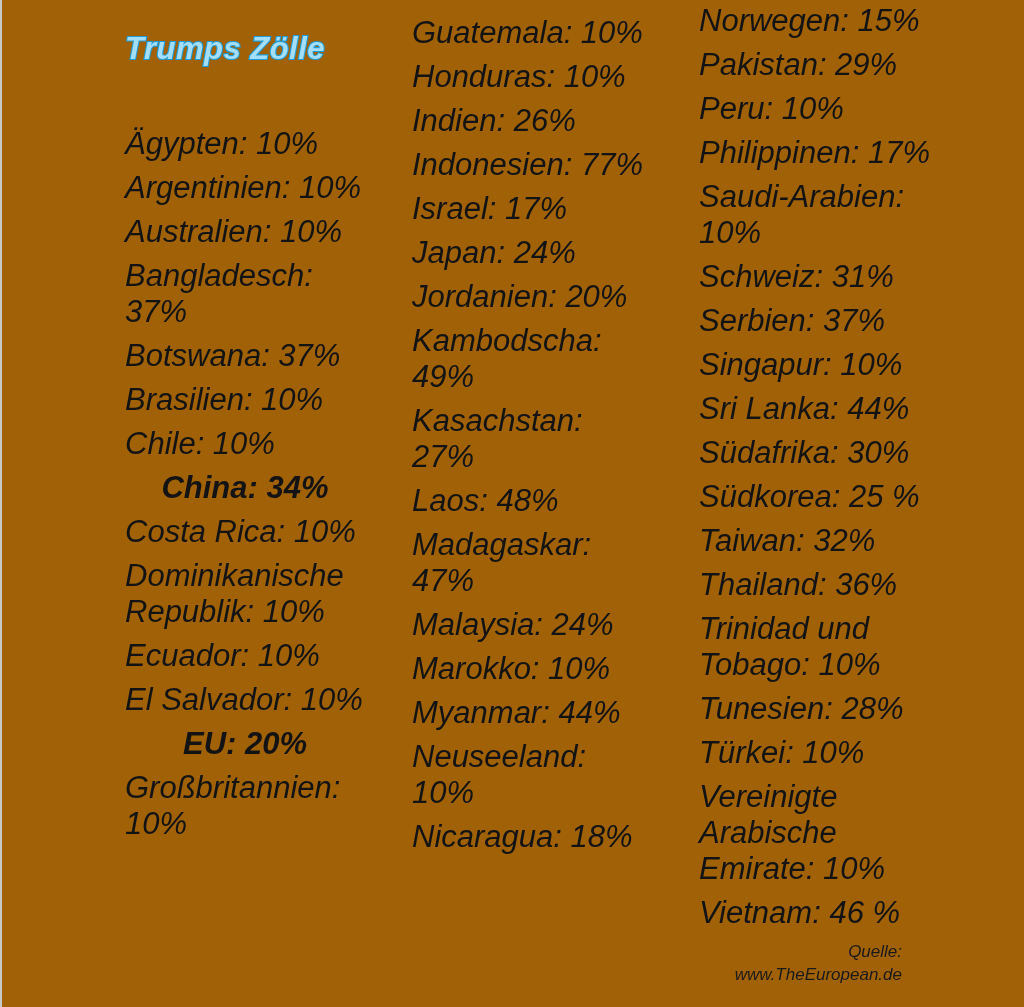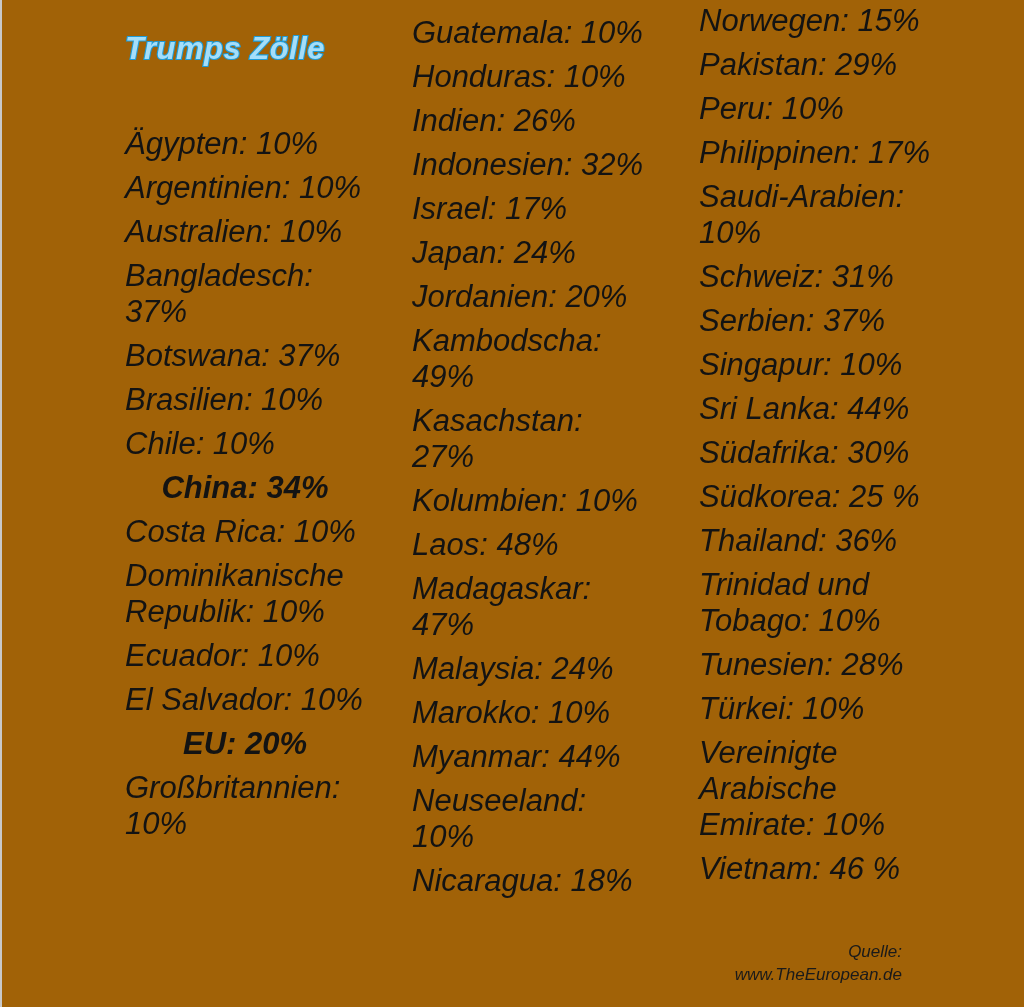--- a/index.html
+++ b/index.html
@@ -84,29 +84,28 @@
         <p class="entry">Großbritannien:
 10%</p>
       </div>
   </div>
 
   <div class="col" id="col-2">
     <div>
         <p class="entry">Guatemala: 10%</p>
         <p class="entry">Honduras: 10%</p>
         <p class="entry">Indien: 26%</p>
-        <p class="entry">Indonesien: 32%</p>
+        <p class="entry">Indonesien: 77%</p>
         <p class="entry">Israel: 17%</p>
         <p class="entry">Japan: 24%</p>
         <p class="entry">Jordanien: 20%</p>
         <p class="entry">Kambodscha:
 49%</p>
         <p class="entry">Kasachstan:
 27%</p>
-        <p class="entry">Kolumbien: 10%</p>
         <p class="entry">Laos: 48%</p>
         <p class="entry">Madagaskar:
 47%</p>
         <p class="entry">Malaysia: 24%</p>
         <p class="entry">Marokko: 10%</p>
         <p class="entry">Myanmar: 44%</p>
         <p class="entry">Neuseeland:
 10%</p>
         <p class="entry">Nicaragua: 18%</p>
       </div>
@@ -119,20 +118,21 @@
         <p class="entry">Peru: 10%</p>
         <p class="entry">Philippinen: 17%</p>
         <p class="entry">Saudi-Arabien:
 10%</p>
         <p class="entry">Schweiz: 31%</p>
         <p class="entry">Serbien: 37%</p>
         <p class="entry">Singapur: 10%</p>
         <p class="entry">Sri Lanka: 44%</p>
         <p class="entry">Südafrika: 30%</p>
         <p class="entry">Südkorea: 25 %</p>
+        <p class="entry">Taiwan: 32%</p>
         <p class="entry">Thailand: 36%</p>
         <p class="entry">Trinidad und
 Tobago: 10%</p>
         <p class="entry">Tunesien: 28%</p>
         <p class="entry">Türkei: 10%</p>
         <p class="entry">Vereinigte
 Arabische
 Emirate: 10%</p>
         <p class="entry">Vietnam: 46 %</p>
       </div>

